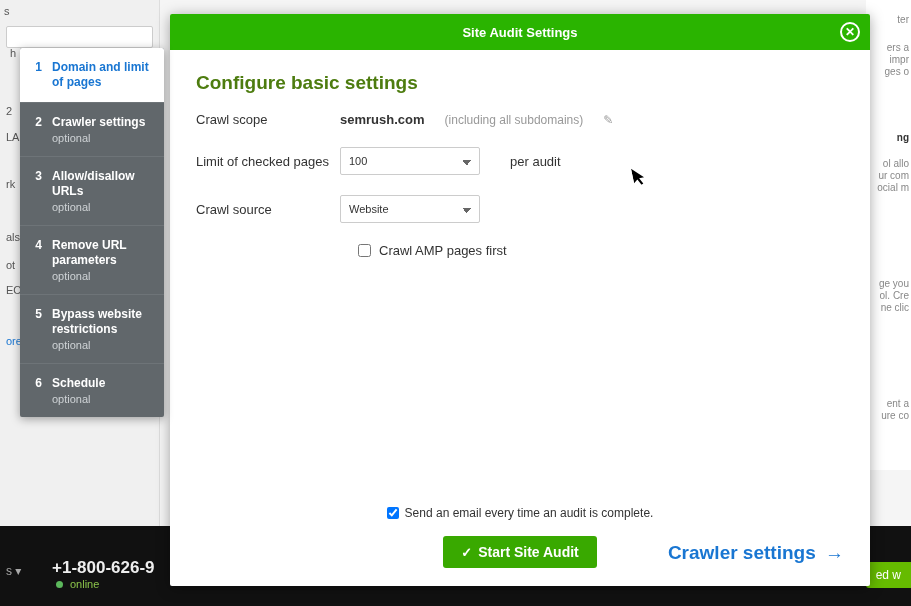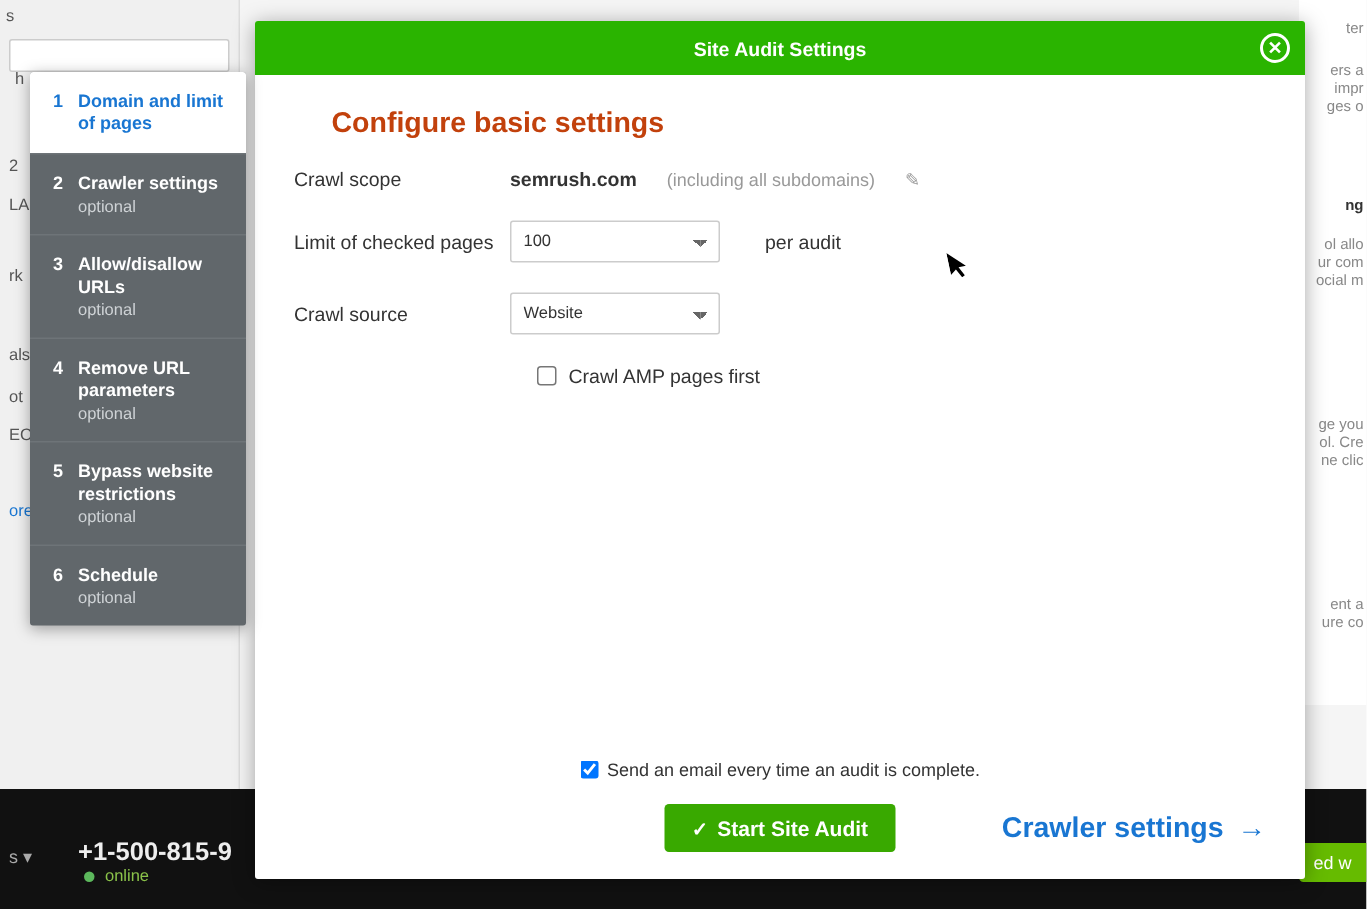--- a/index.html
+++ b/index.html
@@ -51,21 +51,21 @@
     font-size:13px; font-weight:bold;
   }
   .modal-close {
     position:absolute; right:10px; top:8px; width:20px; height:20px;
     border:2px solid #fff; border-radius:50%; cursor:pointer;
     display:flex; align-items:center; justify-content:center;
     color:#fff; font-size:12px; font-weight:bold;
   }
   .modal-body { padding:22px 0 0 26px; }
   .modal-body h2 {
-    font-size:19px; color:#c2410c; font-weight:600; margin-bottom:18px;margin-left:25px;
+    font-size:19px; color:#4d7c0f; font-weight:600; margin-bottom:18px;
   }
   .form-row { display:flex; align-items:center; margin-bottom:20px; font-size:13px; color:#333;}
   .form-label { width:144px; flex:0 0 144px; color:#333; }
   .form-value { display:flex; align-items:center; gap:20px; }
   .bold { font-weight:bold; }
   .muted { color:#999; font-size:12px; }
   .edit-icon { color:#999; font-size:12px; cursor:pointer; }
   .select {
     width:140px; height:28px; border:1px solid #ccc; border-radius:2px;
     padding:0 8px; font-size:11px; color:#333; background:#fff;
@@ -151,21 +151,21 @@
   <div style="position:absolute;right:2px;top:182px">ocial m</div>
   <div style="position:absolute;right:2px;top:278px">ge you</div>
   <div style="position:absolute;right:2px;top:290px">ol. Cre</div>
   <div style="position:absolute;right:2px;top:302px">ne clic</div>
   <div style="position:absolute;right:2px;top:398px">ent a</div>
   <div style="position:absolute;right:2px;top:410px">ure co</div>
 </div>
 
 <div class="bg-footer">
   <div class="drop">s  ▾</div>
-  <div class="phone">+1-500-815-9</div>
+  <div class="phone">+1-800-626-9</div>
   <div class="dot"></div>
   <div class="online">online</div>
   <div class="chip">ed w</div>
 </div>
 
 <div class="modal">
   <div class="modal-header">
     <span>Site Audit Settings</span>
     <div class="modal-close">
       <span>✕</span>

